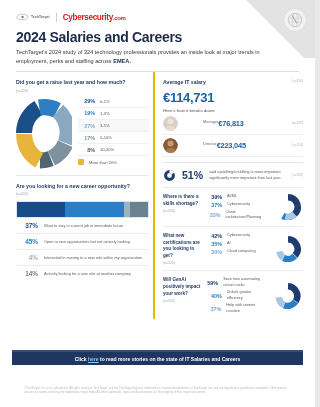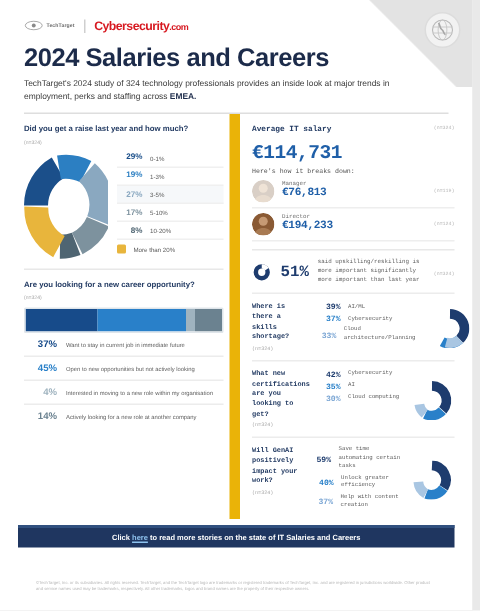--- a/index.html
+++ b/index.html
@@ -33,34 +33,34 @@
   .logos { display: flex; align-items: center; gap: 6px; height: 12px; }
   .tt-logo { display: flex; align-items: center; gap: 2px; }
   .tt-mark { width: 13px; height: 8px; }
   .tt-text { font-size: 3.4px; color: #6b6b6b; letter-spacing: .1px; font-weight: 700;}
   .divider-v { width: 1px; height: 9px; background: #cfcfcf; }
   .cw-logo { font-size: 8.2px; font-weight: 700; letter-spacing: -.35px; }
   .cw-a { color: #d71921; }
   .cw-b { color: #d71921; font-size: 6px; }
   h1.title {
     margin-top: 6px;
-    font-size: 17px; font-weight: 700; color: #1c2b4a;
+    font-size: 14px; font-weight: 700; color: #1c2b4a;
     letter-spacing: -.3px;
   }
   p.subtitle {
     margin-top: 3px; font-size: 5.6px; line-height: 1.55;
     color: #3b3b3b; max-width: 268px;
   }
   p.subtitle b { color: #1c2b4a; font-weight: 700; }
   .rule { height: 1px; background: #dedede; margin: 6px 16px 0 16px; }
 
   
   .body { display: flex; padding: 0 10px; }
   .col-l { width: 143px; padding: 0 4px 0 6px; }
-  .col-r { width: 152px; padding: 0 2px 0 8px; border-left: 7px solid #eab308; font-family: Liberation Mono, monospace;}
+  .col-r { width: 152px; padding: 0 2px 0 8px; border-left: 2px solid #eab308;}
 
   .sec { padding: 7px 0 5px 0; }
   .sec + .sec { border-top: 1px solid #e8e8e8; }
   .q {
     font-size: 5.2px; font-weight: 700; color: #233b63; line-height: 1.45;
   }
   .nbase { font-size: 3.4px; color: #a8a8a8; margin-top: 2px; }
 
   
   .donut-row { display: flex; gap: 6px; margin-top: 3px; }
@@ -81,21 +81,21 @@
   .sal-big { font-size: 13px; font-weight: 700; color: #1f5fa8; margin-top: 3px; letter-spacing: -.3px;}
   .sal-sub { font-size: 4.4px; color: #555; margin-top: 3px; }
   .sal-row {
     display: flex; align-items: center; gap: 5px;
     padding: 3px 0; border-bottom: 1px solid #eeeeee;
   }
   .avatar {
     width: 15px; height: 15px; border-radius: 50%;
     flex: 0 0 15px; overflow: hidden;
   }
-  .sal-meta { display: flex; flex-direction: column; }
+  .sal-meta { display: flex; flex-direction: row; margin-left: 20px; }
   .sal-role { font-size: 3.9px; color: #6d6d6d; }
   .sal-amt { font-size: 7.4px; font-weight: 700; color: #1f5fa8; letter-spacing: -.2px; }
   .nb-right { font-size: 3.3px; color: #b4b4b4; margin-left: auto; }
 
   
   .stack {
     display: flex; height: 17px; margin-top: 5px;
     border: 1px solid #dfe5ea; border-radius: 1px; overflow: hidden;
   }
   .stack > div { height: 100%; }
@@ -278,21 +278,21 @@
         <div class="sal-row">
           <div class="avatar">
             <svg viewBox="0 0 30 30">
                 <circle cx="15" cy="15" r="15" fill="#8a5a34"></circle>
                 <circle cx="15" cy="11" r="6" fill="#c69a74"></circle>
                 <path d="M3 30c1-7 6-10 12-10s11 3 12 10z" fill="#a87a52"></path>
               </svg>
           </div>
           <div class="sal-meta">
             <span class="sal-role">Director</span>
-            <span class="sal-amt">€194,233</span>
+            <span class="sal-amt">€223,045</span>
           </div>
           <span class="nb-right">(n=124)</span>
         </div>
 
       </div>
 
       <div class="sec" style="padding:0">
         <div class="callout">
           <svg width="13" height="13" viewBox="0 0 24 24">
             <path d="M12 2a10 10 0 1 0 0 20 10 10 0 0 0 0-20zm0 5.5a4.5 4.5 0 1 1 0 9 4.5 4.5 0 0 1 0-9z" fill="#1e3c6e"></path>

